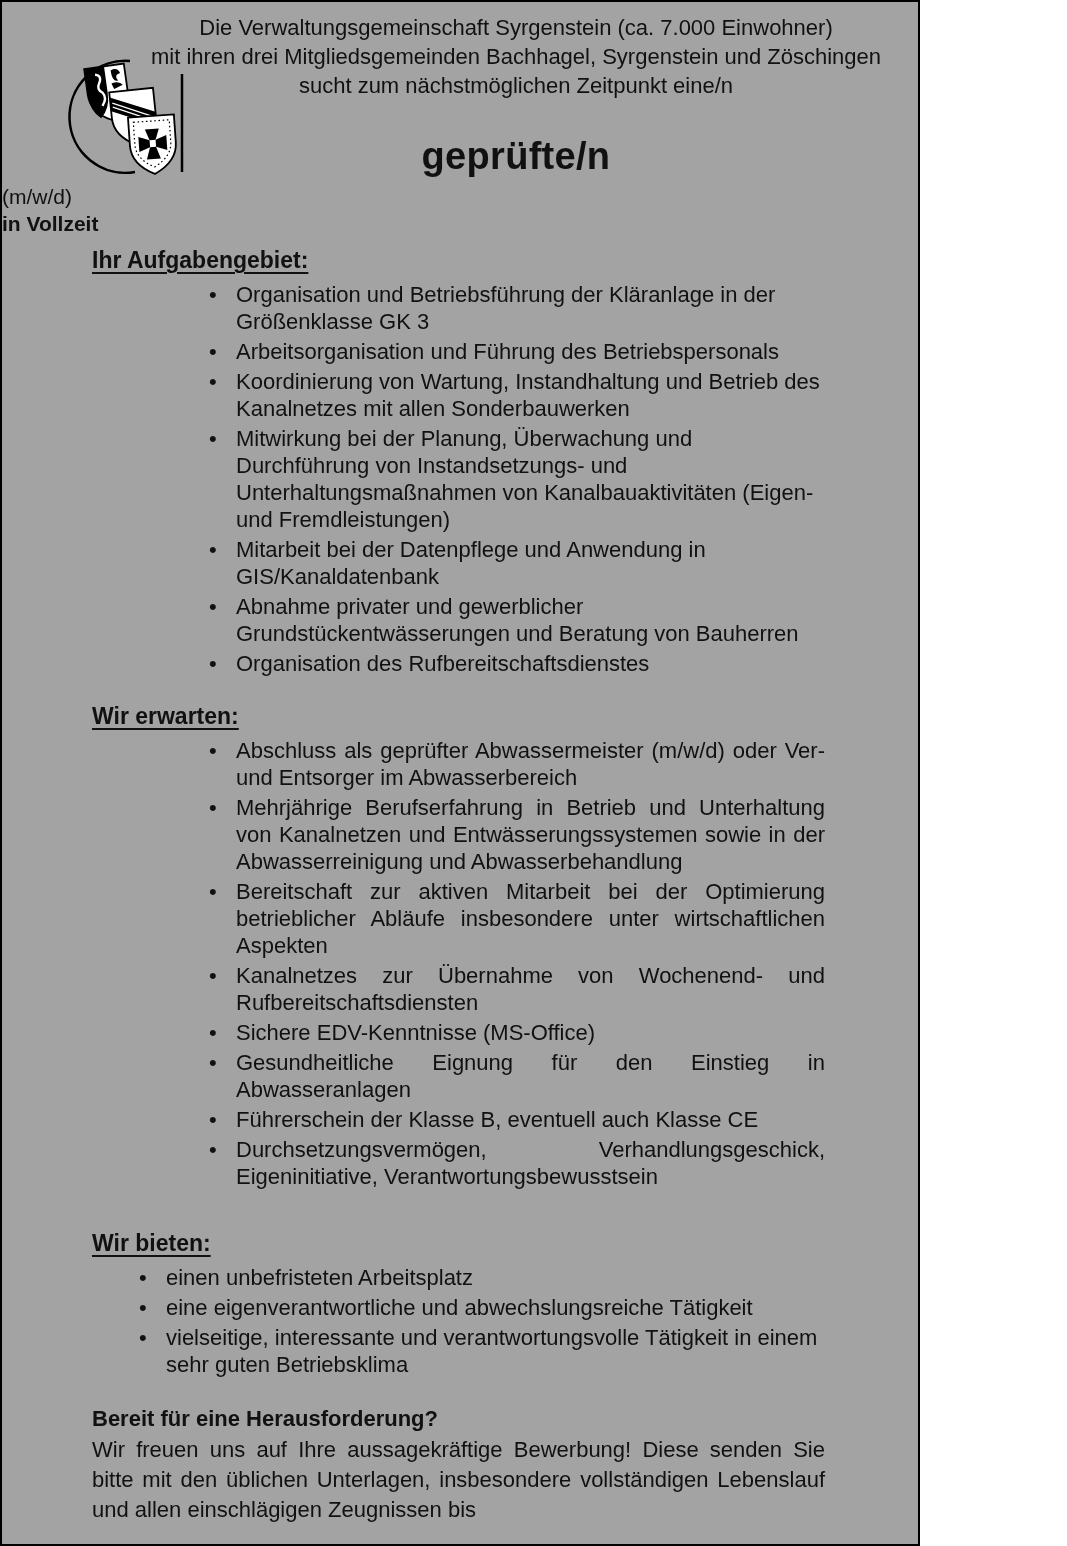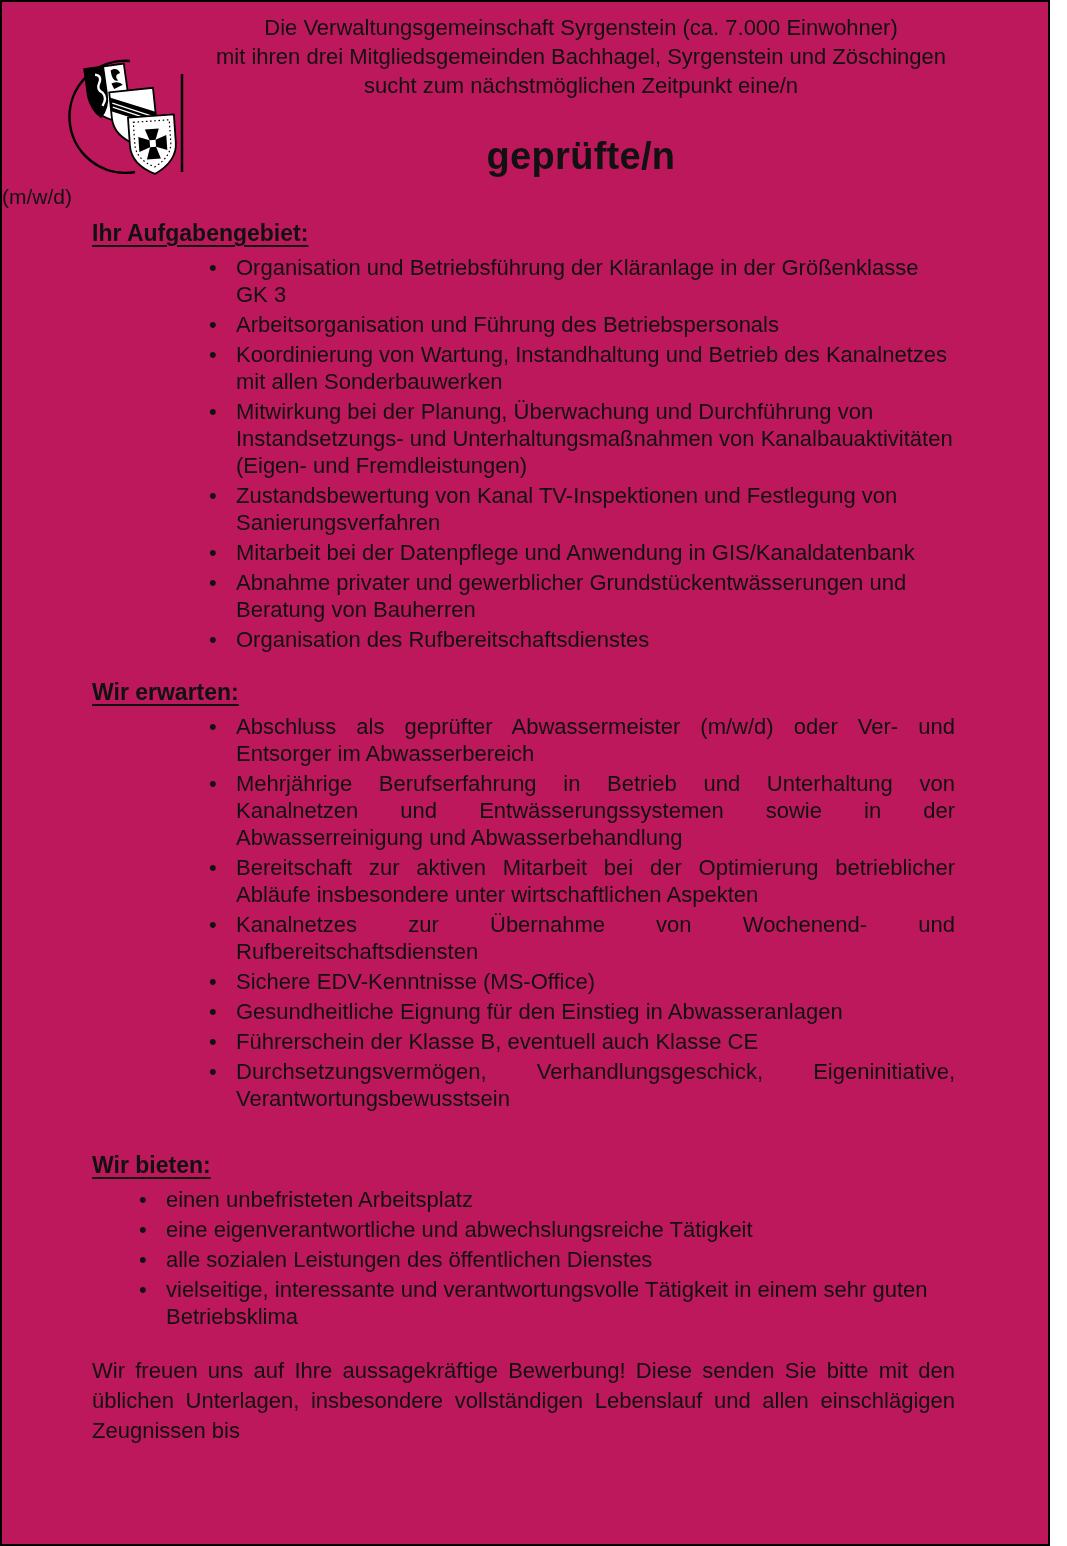--- a/index.html
+++ b/index.html
@@ -1,22 +1,22 @@
 <!DOCTYPE html>
 <html lang="de"><head>
 <meta charset="utf-8">
 <style>
   html, body { margin: 0; padding: 0; background: #ffffff; }
   * { box-sizing: border-box; }
 
   .page {
     position: relative;
-    width: 1050px;
+    width: 920px;
     height: 1546px;
-    background: #be185d;
+    background: #a3a3a3;
     border: 2px solid #000000;
     overflow: hidden;
     font-family: "Liberation Sans", "DejaVu Sans", sans-serif;
     color: #111111;
   }
 
   
   .logo {
     position: absolute;
     left: 56px;
@@ -144,36 +144,36 @@
 
         <div class="intro-line">mit ihren drei Mitgliedsgemeinden Bachhagel, Syrgenstein und Zöschingen</div>
 
         <div class="intro-line">sucht zum nächstmöglichen Zeitpunkt eine/n</div>
       </div>
     <h1 class="job-title">
       <div>geprüfte/n</div>
     </h1>
   </div>
   <div class="center-full gender-note">(m/w/d)</div>
+  <div class="center-full employment-type">in Vollzeit</div>
 
   <div class="content">
 
     <section class="sec-tasks">
       <h2 class="sec-heading">Ihr Aufgabengebiet:</h2>
       <ul class="bullets indent-deep">
 
           <li>Organisation und Betriebsführung der Kläranlage in der Größenklasse GK 3</li>
 
           <li>Arbeitsorganisation und Führung des Betriebspersonals</li>
 
           <li>Koordinierung von Wartung, Instandhaltung und Betrieb des Kanalnetzes mit allen Sonderbauwerken</li>
 
           <li>Mitwirkung bei der Planung, Überwachung und Durchführung von Instandsetzungs- und Unterhaltungsmaßnahmen von Kanalbauaktivitäten (Eigen- und Fremdleistungen)</li>
 
-          <li>Zustandsbewertung von Kanal TV-Inspektionen und Festlegung von Sanierungsverfahren</li>
 
           <li>Mitarbeit bei der Datenpflege und Anwendung in GIS/Kanaldatenbank</li>
 
           <li>Abnahme privater und gewerblicher Grundstückentwässerungen und Beratung von Bauherren</li>
 
           <li>Organisation des Rufbereitschaftsdienstes</li>
         </ul>
     </section>
 
     <section class="sec-expect">
@@ -199,25 +199,25 @@
     </section>
 
     <section class="sec-offer">
       <h2 class="sec-heading">Wir bieten:</h2>
       <ul class="bullets indent-shallow">
 
           <li>einen unbefristeten Arbeitsplatz</li>
 
           <li>eine eigenverantwortliche und abwechslungsreiche Tätigkeit</li>
 
-          <li>alle sozialen Leistungen des öffentlichen Dienstes</li>
 
 
           <li>vielseitige, interessante und verantwortungsvolle Tätigkeit in einem sehr guten Betriebsklima</li>
         </ul>
     </section>
 
     <div class="closing">
+      <p class="closing-question">Bereit für eine Herausforderung?</p>
       <p class="closing-text"><span>Wir freuen uns auf Ihre aussagekräftige Bewerbung! Diese senden Sie bitte mit den üblichen Unterlagen, insbesondere vollständigen Lebenslauf und allen einschlägigen Zeugnissen bis </span></p>
     </div>
 
   </div>
 </div>
 
 </body></html>

